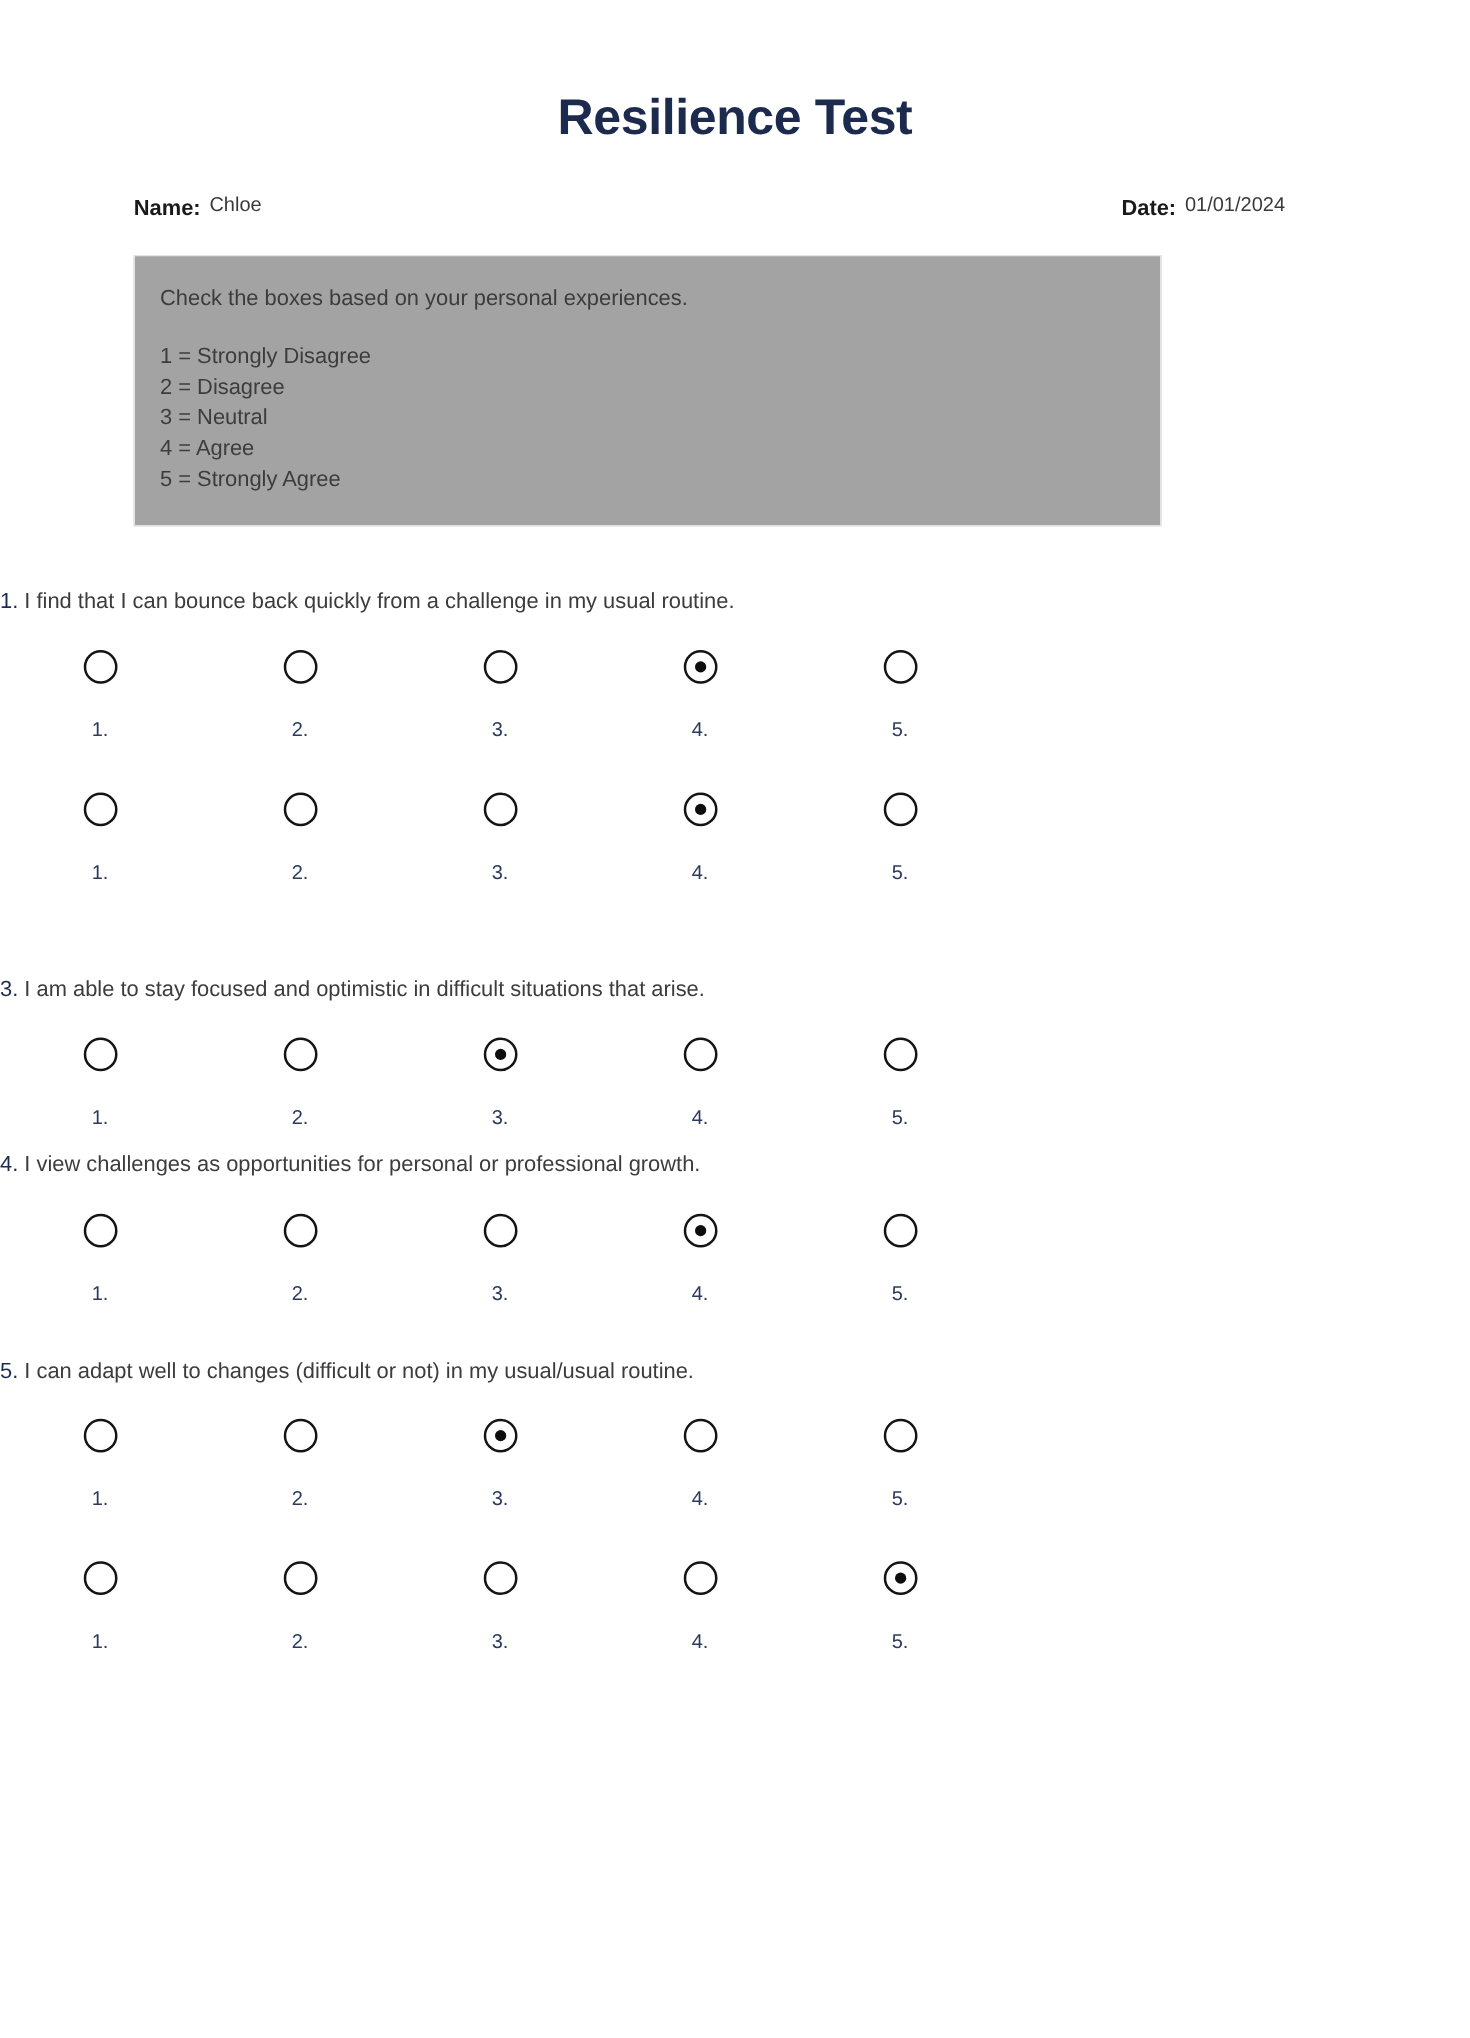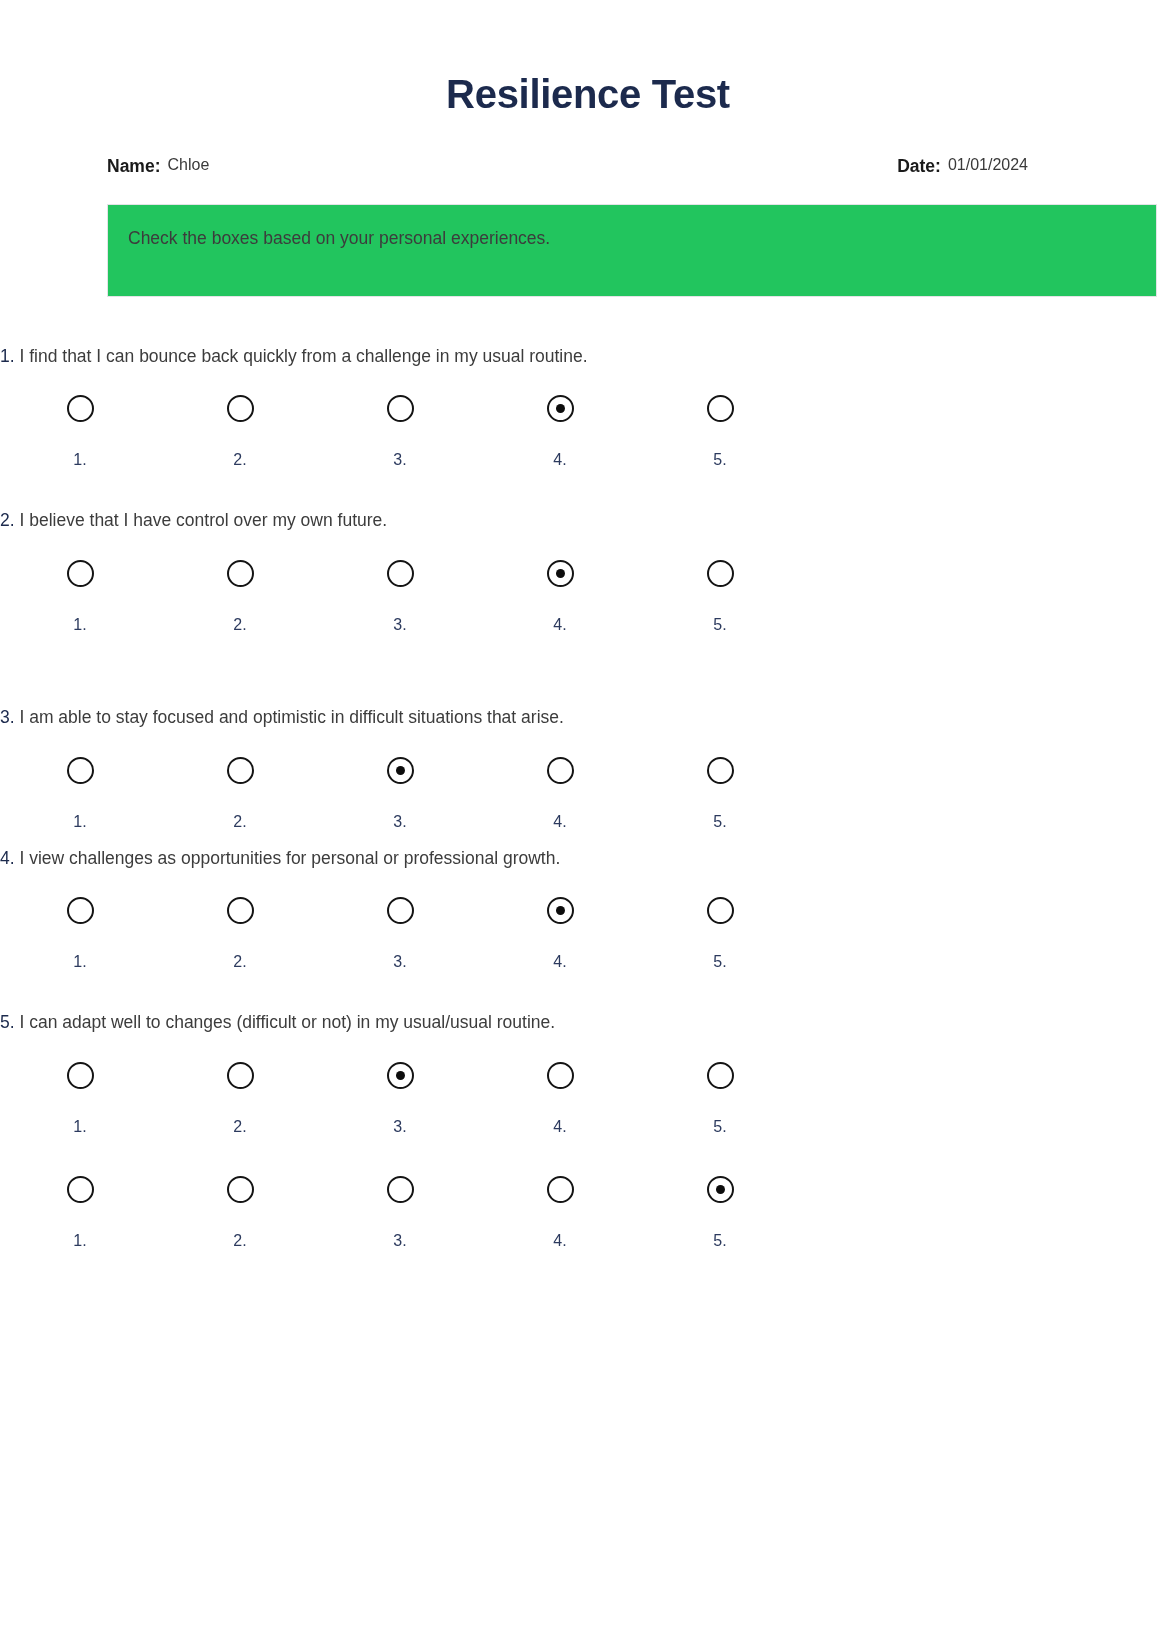--- a/index.html
+++ b/index.html
@@ -59,24 +59,24 @@
   }
   .meta-value {
     color: #3a3a3a;
     font-size: 16px;
   }
 
   
   .instructions {
     margin: 27px 107px 0 107px;
     border: 1px solid #e3e3e6;
-    background: #22c55e;
+    background: #a3a3a3;
     box-sizing: border-box;
     padding: 22px 22px 24px 20px;
-    width: 1050px;
+    width: 822px;
   }
   .instr-lead {
     font-size: 17.5px;
     color: #3c3c3c;
     margin: 0 0 22px 0;
     line-height: 1.3;
   }
   .scale-list {
     margin: 0;
     padding: 0;
@@ -164,20 +164,27 @@
       <span class="meta-value">Chloe</span>
     </div>
     <div class="meta-item">
       <span class="meta-label">Date:</span>
       <span class="meta-value">01/01/2024</span>
     </div>
   </div>
 
   <div class="instructions">
     <p class="instr-lead">Check the boxes based on your personal experiences.</p>
+    <ul class="scale-list">
+      <li>1 = Strongly Disagree</li>
+      <li>2 = Disagree</li>
+      <li>3 = Neutral</li>
+      <li>4 = Agree</li>
+      <li>5 = Strongly Agree</li>
+    </ul>
   </div>
 
   <div class="questions">
       <div class="question-block q1">
         <p class="q-text"><span class="q-num">1.</span><span> I find that I can bounce back quickly from a challenge in my usual routine.</span></p>
         <div class="options-row">
           <div class="option-cell">
             <div class="radio">
               <span class="dot"></span>
             </div>
@@ -203,21 +210,20 @@
           </div>
           <div class="option-cell">
             <div class="radio">
               <span class="dot"></span>
             </div>
             <div class="option-label">5.</div>
           </div>
         </div>
       </div>
       <div class="question-block q2">
-        <p class="q-text"><span class="q-num">2.</span><span> I believe that I have control over my own future.</span></p>
         <div class="options-row">
           <div class="option-cell">
             <div class="radio">
               <span class="dot"></span>
             </div>
             <div class="option-label">1.</div>
           </div>
           <div class="option-cell">
             <div class="radio">
               <span class="dot"></span>

